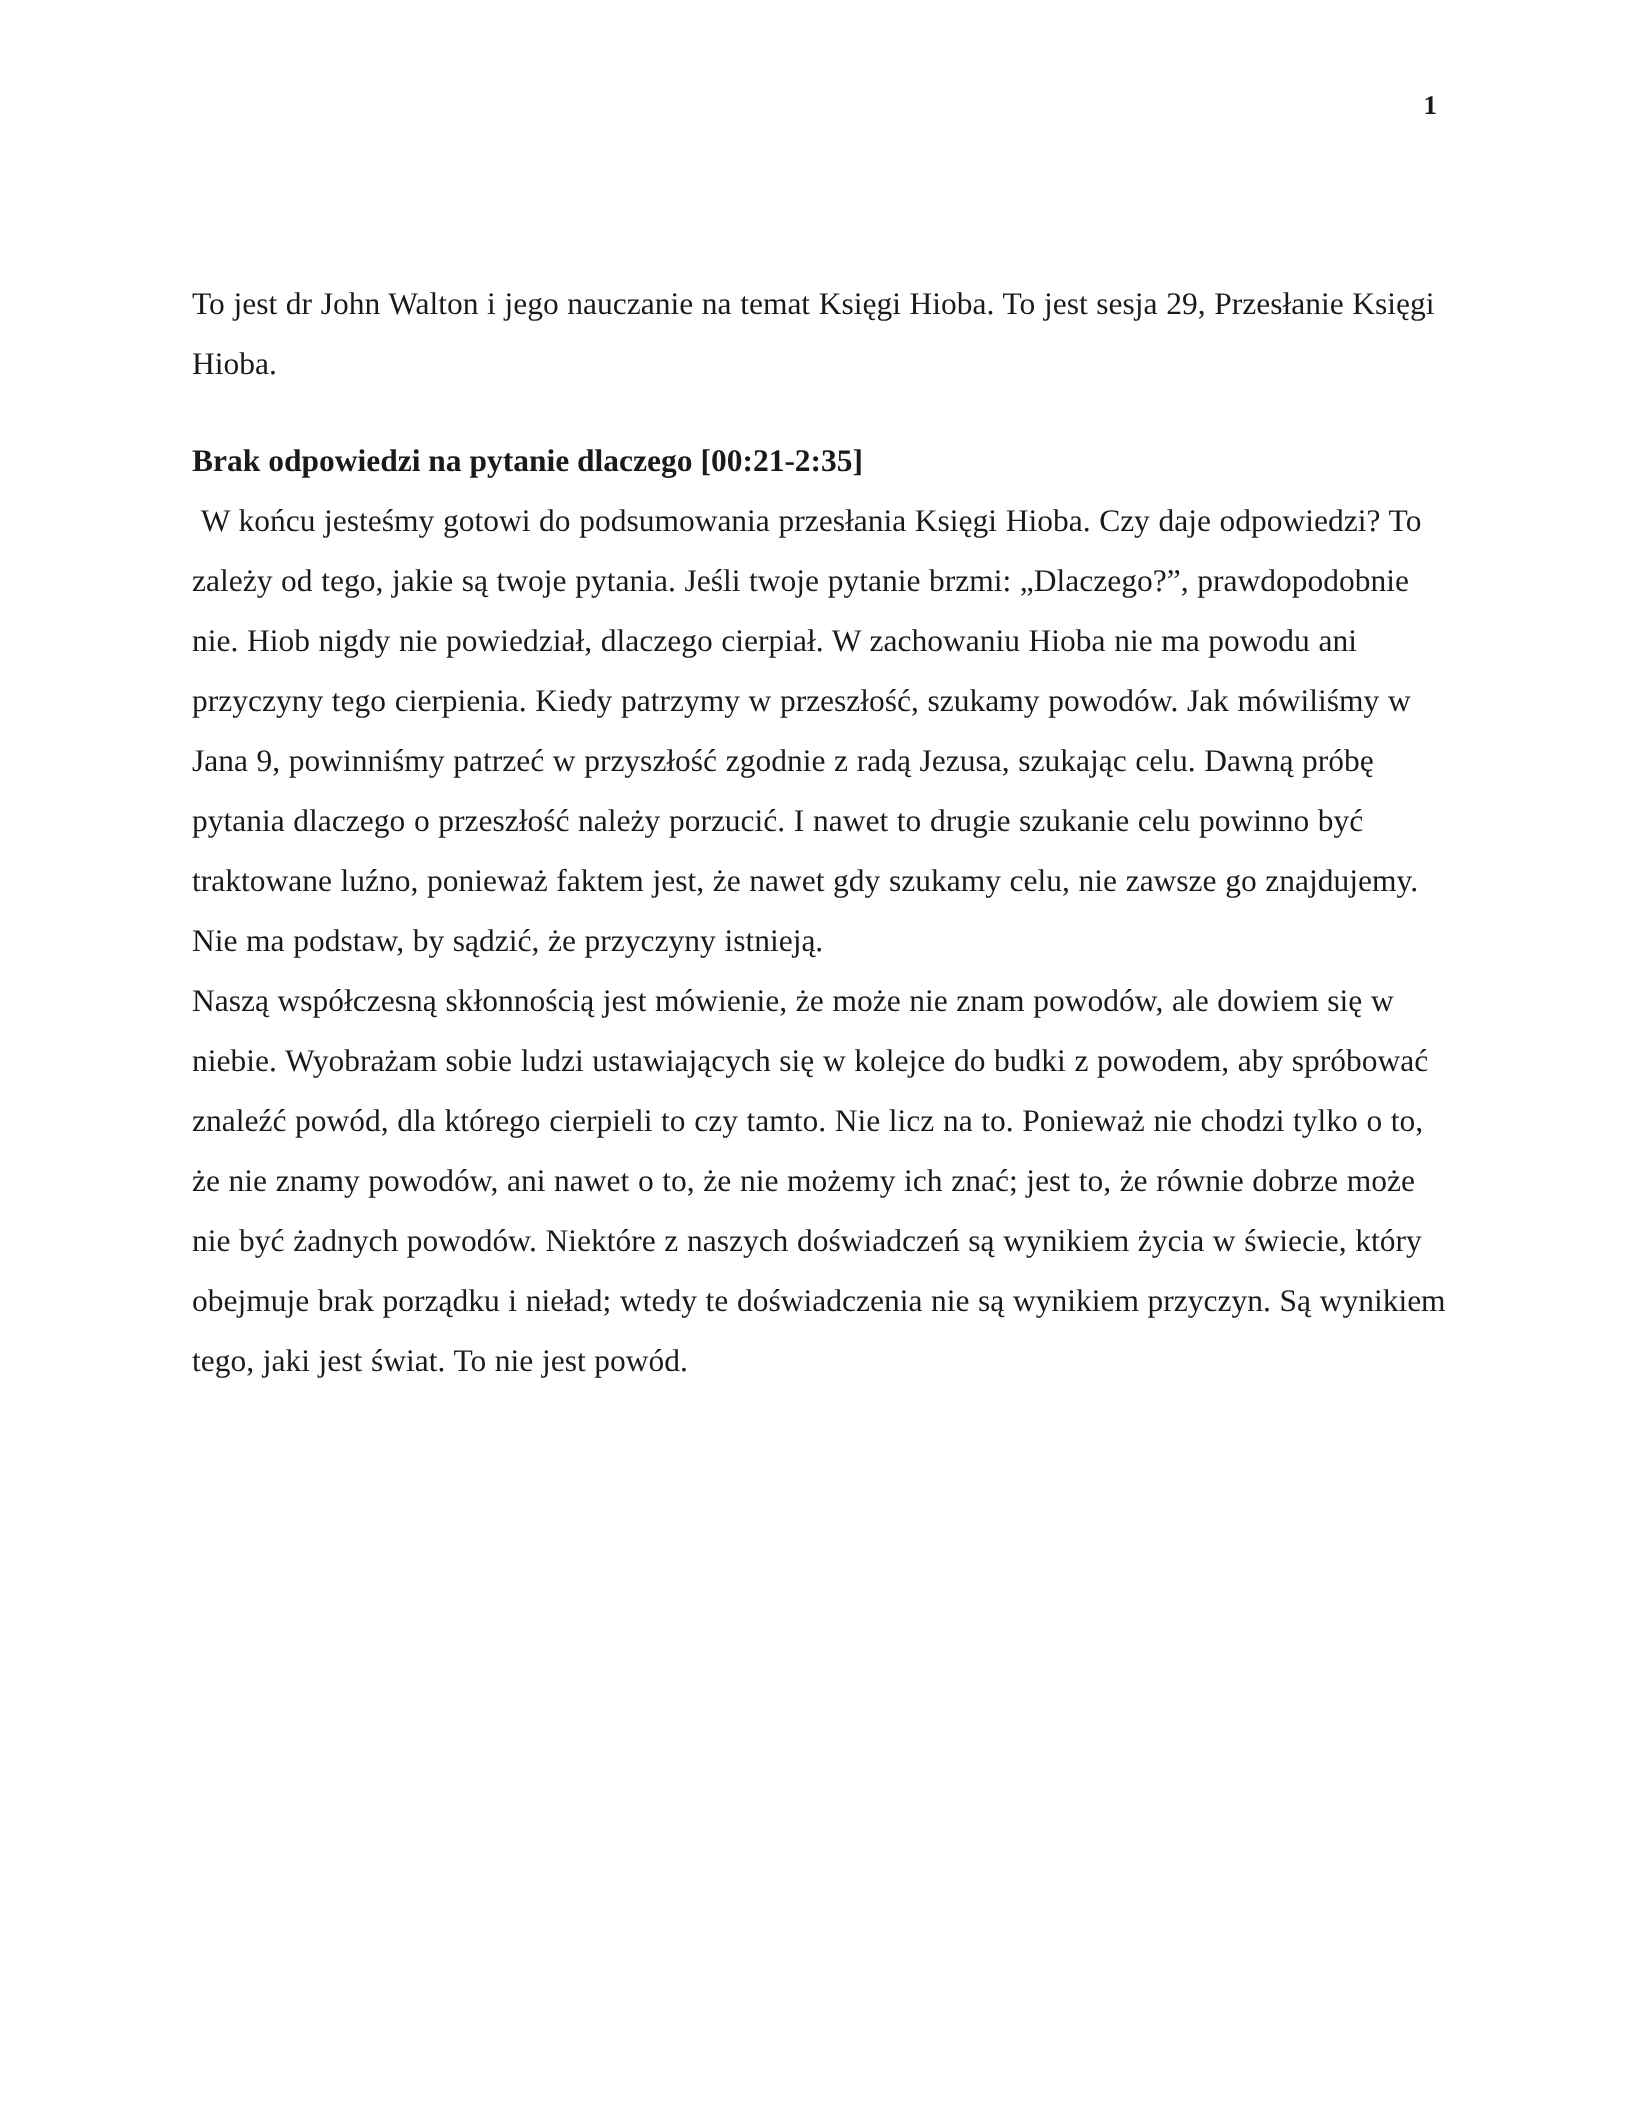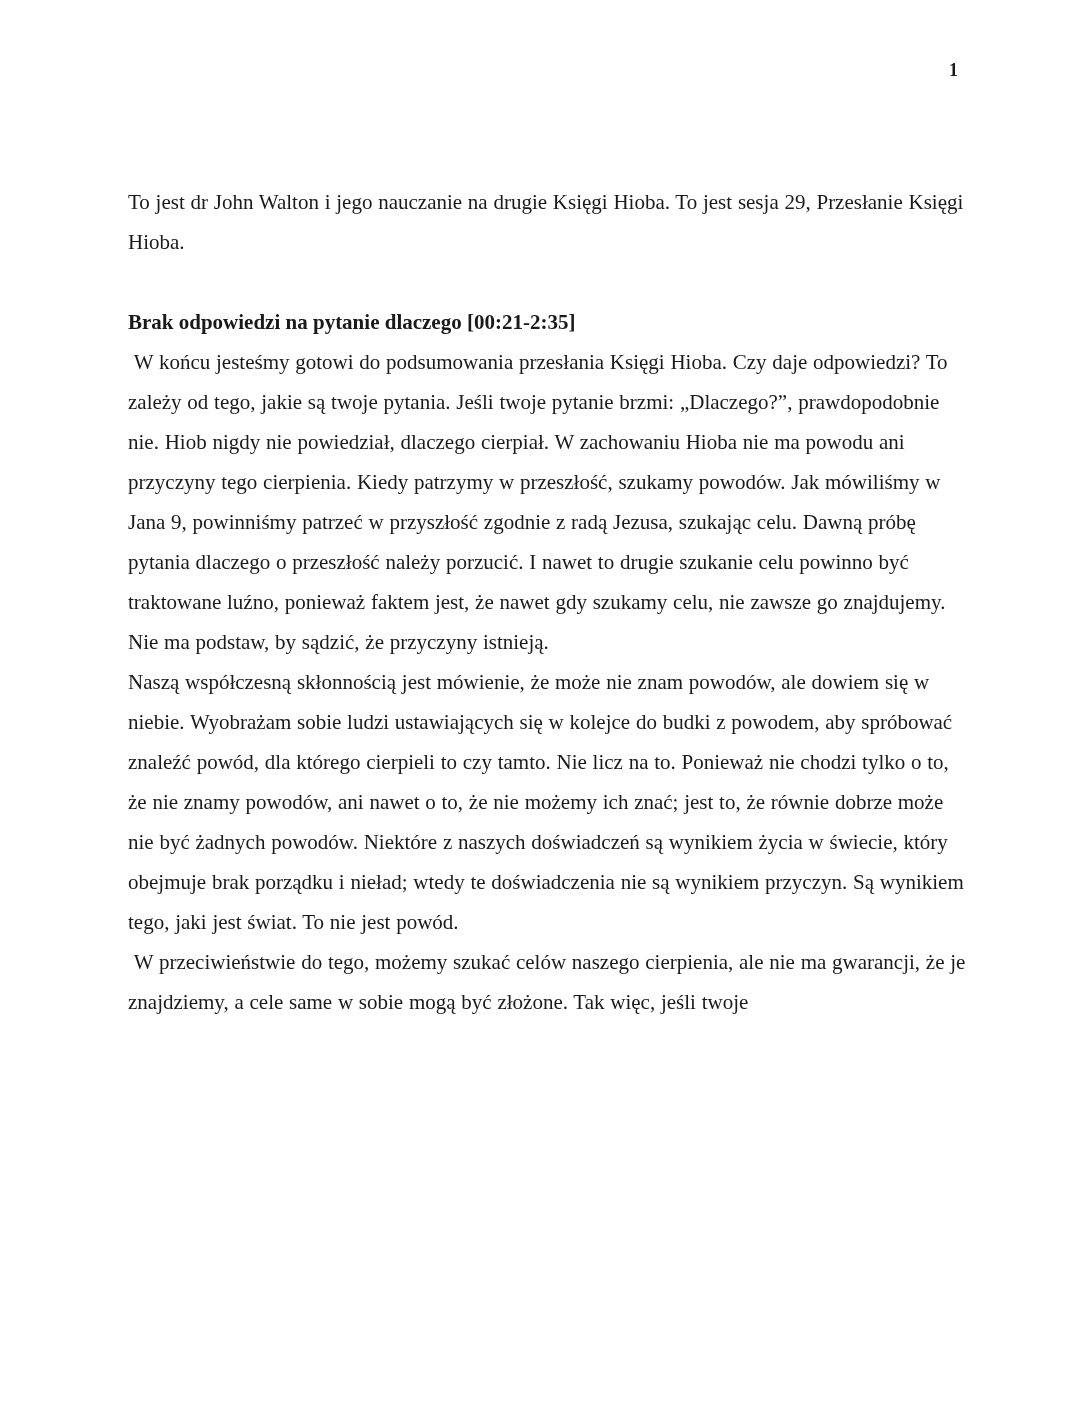--- a/index.html
+++ b/index.html
@@ -39,41 +39,40 @@
     text-align: center;
     font-weight: 700;
   }
   .title-line { line-height: 40px; }
   .intro { margin-top: 40px; }
   .section-heading {
     font-size: 21px;
     font-weight: 700;
     line-height: 40px;
   }
-  .section-heading.first { margin-top: 40px; }
+  .section-heading.first { margin-top: 25px; }
   p {
     white-space: pre-wrap;
     word-spacing: 0.5px;
   }
 </style>
 </head>
 <body>
 
 <div class="page">
 
   <div class="page-number">1</div>
 
   <div class="content">
 
 
-    <p class="intro">To jest dr John Walton i jego nauczanie na drugie Księgi Hioba. To jest sesja 29, Przesłanie Księgi Hioba.</p>
+    <p class="intro">To jest dr John Walton i jego nauczanie na temat Księgi Hioba. To jest sesja 29, Przesłanie Księgi Hioba.</p>
 
     <h2 class="section-heading first">Brak odpowiedzi na pytanie dlaczego [00:21-2:35]</h2>
 
     <p> W końcu jesteśmy gotowi do podsumowania przesłania Księgi Hioba. Czy daje odpowiedzi? To zależy od tego, jakie są twoje pytania. Jeśli twoje pytanie brzmi: „Dlaczego?”, prawdopodobnie nie. Hiob nigdy nie powiedział, dlaczego cierpiał. W zachowaniu Hioba nie ma powodu ani przyczyny tego cierpienia. Kiedy patrzymy w przeszłość, szukamy powodów. Jak mówiliśmy w Jana 9, powinniśmy patrzeć w przyszłość zgodnie z radą Jezusa, szukając celu. Dawną próbę pytania dlaczego o przeszłość należy porzucić. I nawet to drugie szukanie celu powinno być traktowane luźno, ponieważ faktem jest, że nawet gdy szukamy celu, nie zawsze go znajdujemy. Nie ma podstaw, by sądzić, że przyczyny istnieją.</p>
 
     <p>Naszą współczesną skłonnością jest mówienie, że może nie znam powodów, ale dowiem się w niebie. Wyobrażam sobie ludzi ustawiających się w kolejce do budki z powodem, aby spróbować znaleźć powód, dla którego cierpieli to czy tamto. Nie licz na to. Ponieważ nie chodzi tylko o to, że nie znamy powodów, ani nawet o to, że nie możemy ich znać; jest to, że równie dobrze może nie być żadnych powodów. Niektóre z naszych doświadczeń są wynikiem życia w świecie, który obejmuje brak porządku i nieład; wtedy te doświadczenia nie są wynikiem przyczyn. Są wynikiem tego, jaki jest świat. To nie jest powód.</p>
 
 
-    <p> W przeciwieństwie do tego, możemy szukać celów naszego cierpienia, ale nie ma gwarancji, że je znajdziemy, a cele same w sobie mogą być złożone. Tak więc, jeśli twoje</p>
 
   </div>
 </div>
 
 </body></html>

